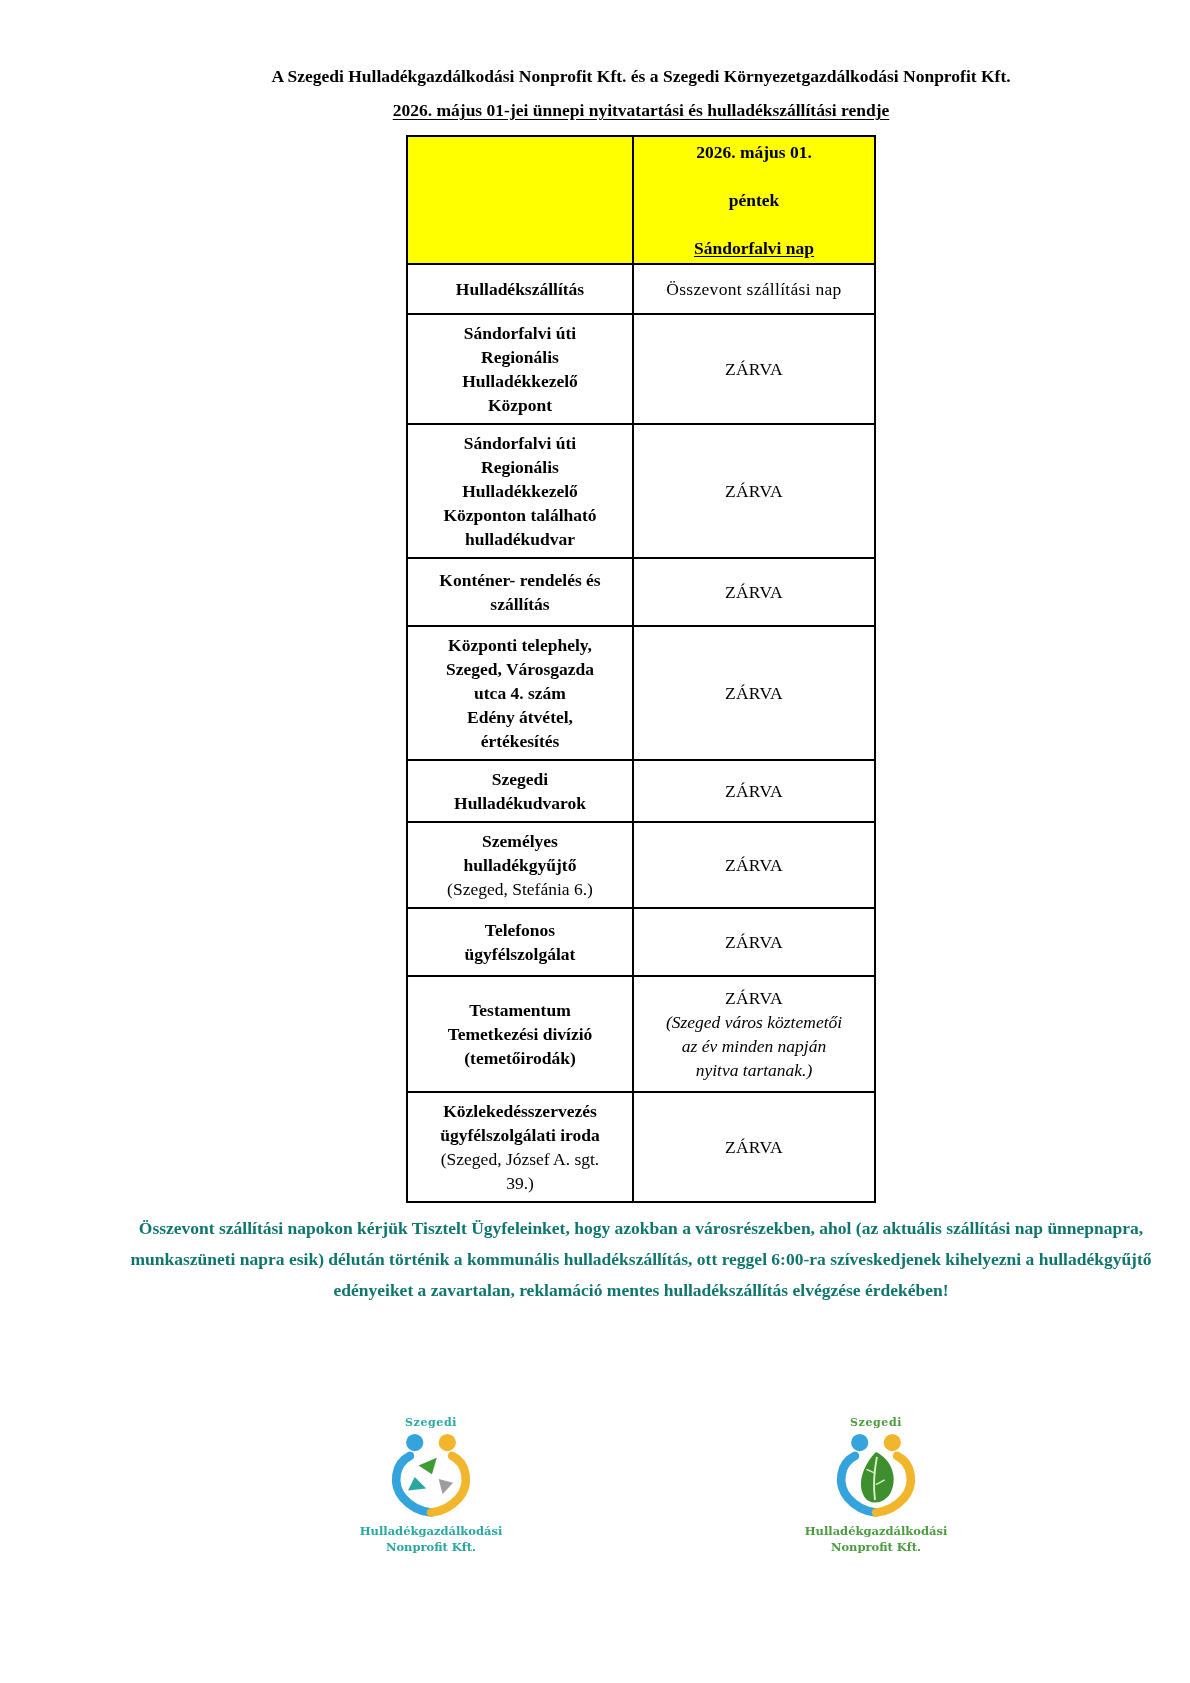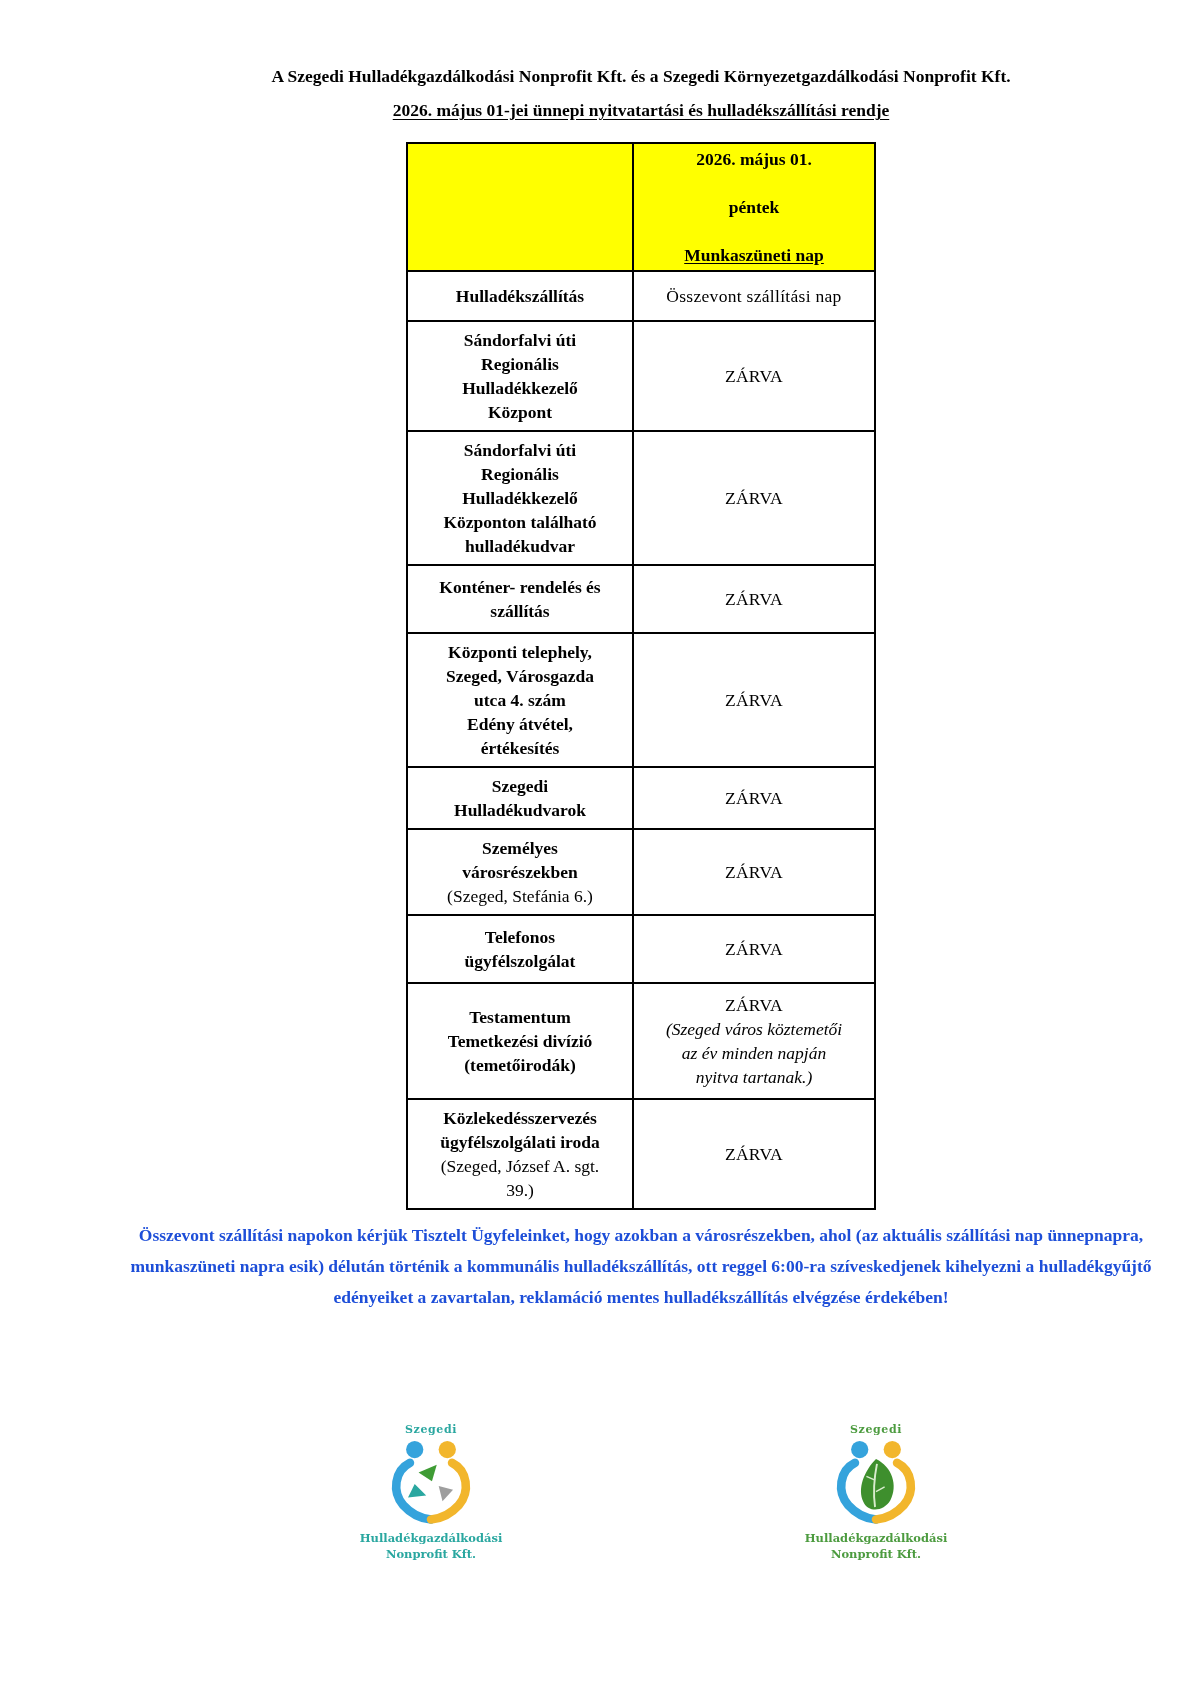--- a/index.html
+++ b/index.html
@@ -8,41 +8,41 @@
     font-family:"Liberation Serif", serif;color:#000;overflow:hidden;padding-left:46px;
   }
   .title{
     padding-top:64px;text-align:center;font-weight:bold;font-size:17.5px;line-height:24px;
   }
   .subtitle{
     margin-top:12px;text-align:center;font-weight:bold;font-size:17.5px;
     text-decoration:underline;text-underline-offset:3px;
   }
   table.schedule{
-    border-collapse:collapse;margin:21px auto 0 auto;width:468px;table-layout:fixed;
+    border-collapse:collapse;margin:14px auto 0 auto;width:468px;table-layout:fixed;
   }
   table.schedule col.c1{width:226px;}
   table.schedule col.c2{width:242px;}
   table.schedule td{
     border:2px solid #000;text-align:center;vertical-align:middle;
     font-size:17.5px;line-height:24px;padding:6px 8px;white-space:pre-line;
   }
   tr.hdr td{background:#ffff00;font-weight:bold;padding:3px 6px;}
   .u{text-decoration:underline;text-underline-offset:2px;}
   td.svc{font-weight:bold;}
   td.svc .svc-note{display:block;font-weight:normal;}
   td.status{font-weight:normal;font-size:18.5px;letter-spacing:0.3px;}
   td.status .status-note{
     display:block;font-style:italic;font-size:17.5px;letter-spacing:0;
   }
   tr.pad-md td{padding-top:9px;padding-bottom:9px;}
   tr.pad-lg td{padding-top:12px;padding-bottom:12px;}
   .notice{
     width:1048px;margin:10px auto 0 auto;text-align:center;
-    color:#1d4ed8;font-weight:bold;font-size:17.5px;line-height:31px;
+    color:#0f766e;font-weight:bold;font-size:17.5px;line-height:31px;
   }
   .thanks{margin-top:27px;text-align:center;font-weight:bold;font-size:17.5px;}
   .footer{position:relative;height:260px;margin-top:110px;}
   .logo-block{position:absolute;top:0;width:280px;text-align:center;}
   .logo-block.left{left:245px;}
   .logo-block.right{left:690px;}
   .brand{font-size:11px;font-weight:bold;letter-spacing:0.6px;
     font-family:"DejaVu Serif", serif;}
   .brand.teal{color:#2aa7a0;}
   .brand.green{color:#4c9b3f;}
@@ -63,21 +63,21 @@
   <table class="schedule">
     <colgroup>
         <col class="c1">
         <col class="c2">
       </colgroup>
     <tbody>
       <tr class="hdr">
         <td></td>
         <td><span>2026. május 01.</span><br>
           <span>péntek</span><br>
-          <span class="u">Munkaszüneti nap</span></td>
+          <span class="u">Sándorfalvi nap</span></td>
       </tr>
       <tr class="pad-lg">
         <td class="svc"><span>Hulladékszállítás</span><span class="svc-note"></span></td>
         <td class="status"><span>Összevont szállítási nap</span><span class="status-note"></span></td>
       </tr>
       <tr>
         <td class="svc"><span>Sándorfalvi úti
 Regionális
 Hulladékkezelő
 Központ</span><span class="svc-note"></span></td>
@@ -104,21 +104,21 @@
 értékesítés</span><span class="svc-note"></span></td>
         <td class="status"><span>ZÁRVA</span><span class="status-note"></span></td>
       </tr>
       <tr>
         <td class="svc"><span>Szegedi
 Hulladékudvarok</span><span class="svc-note"></span></td>
         <td class="status"><span>ZÁRVA</span><span class="status-note"></span></td>
       </tr>
       <tr>
         <td class="svc"><span>Személyes
-városrészekben</span><span class="svc-note">(Szeged, Stefánia 6.)</span></td>
+hulladékgyűjtő</span><span class="svc-note">(Szeged, Stefánia 6.)</span></td>
         <td class="status"><span>ZÁRVA</span><span class="status-note"></span></td>
       </tr>
       <tr class="pad-md">
         <td class="svc"><span>Telefonos
 ügyfélszolgálat</span><span class="svc-note"></span></td>
         <td class="status"><span>ZÁRVA</span><span class="status-note"></span></td>
       </tr>
       <tr class="pad-md">
         <td class="svc"><span>Testamentum
 Temetkezési divízió

